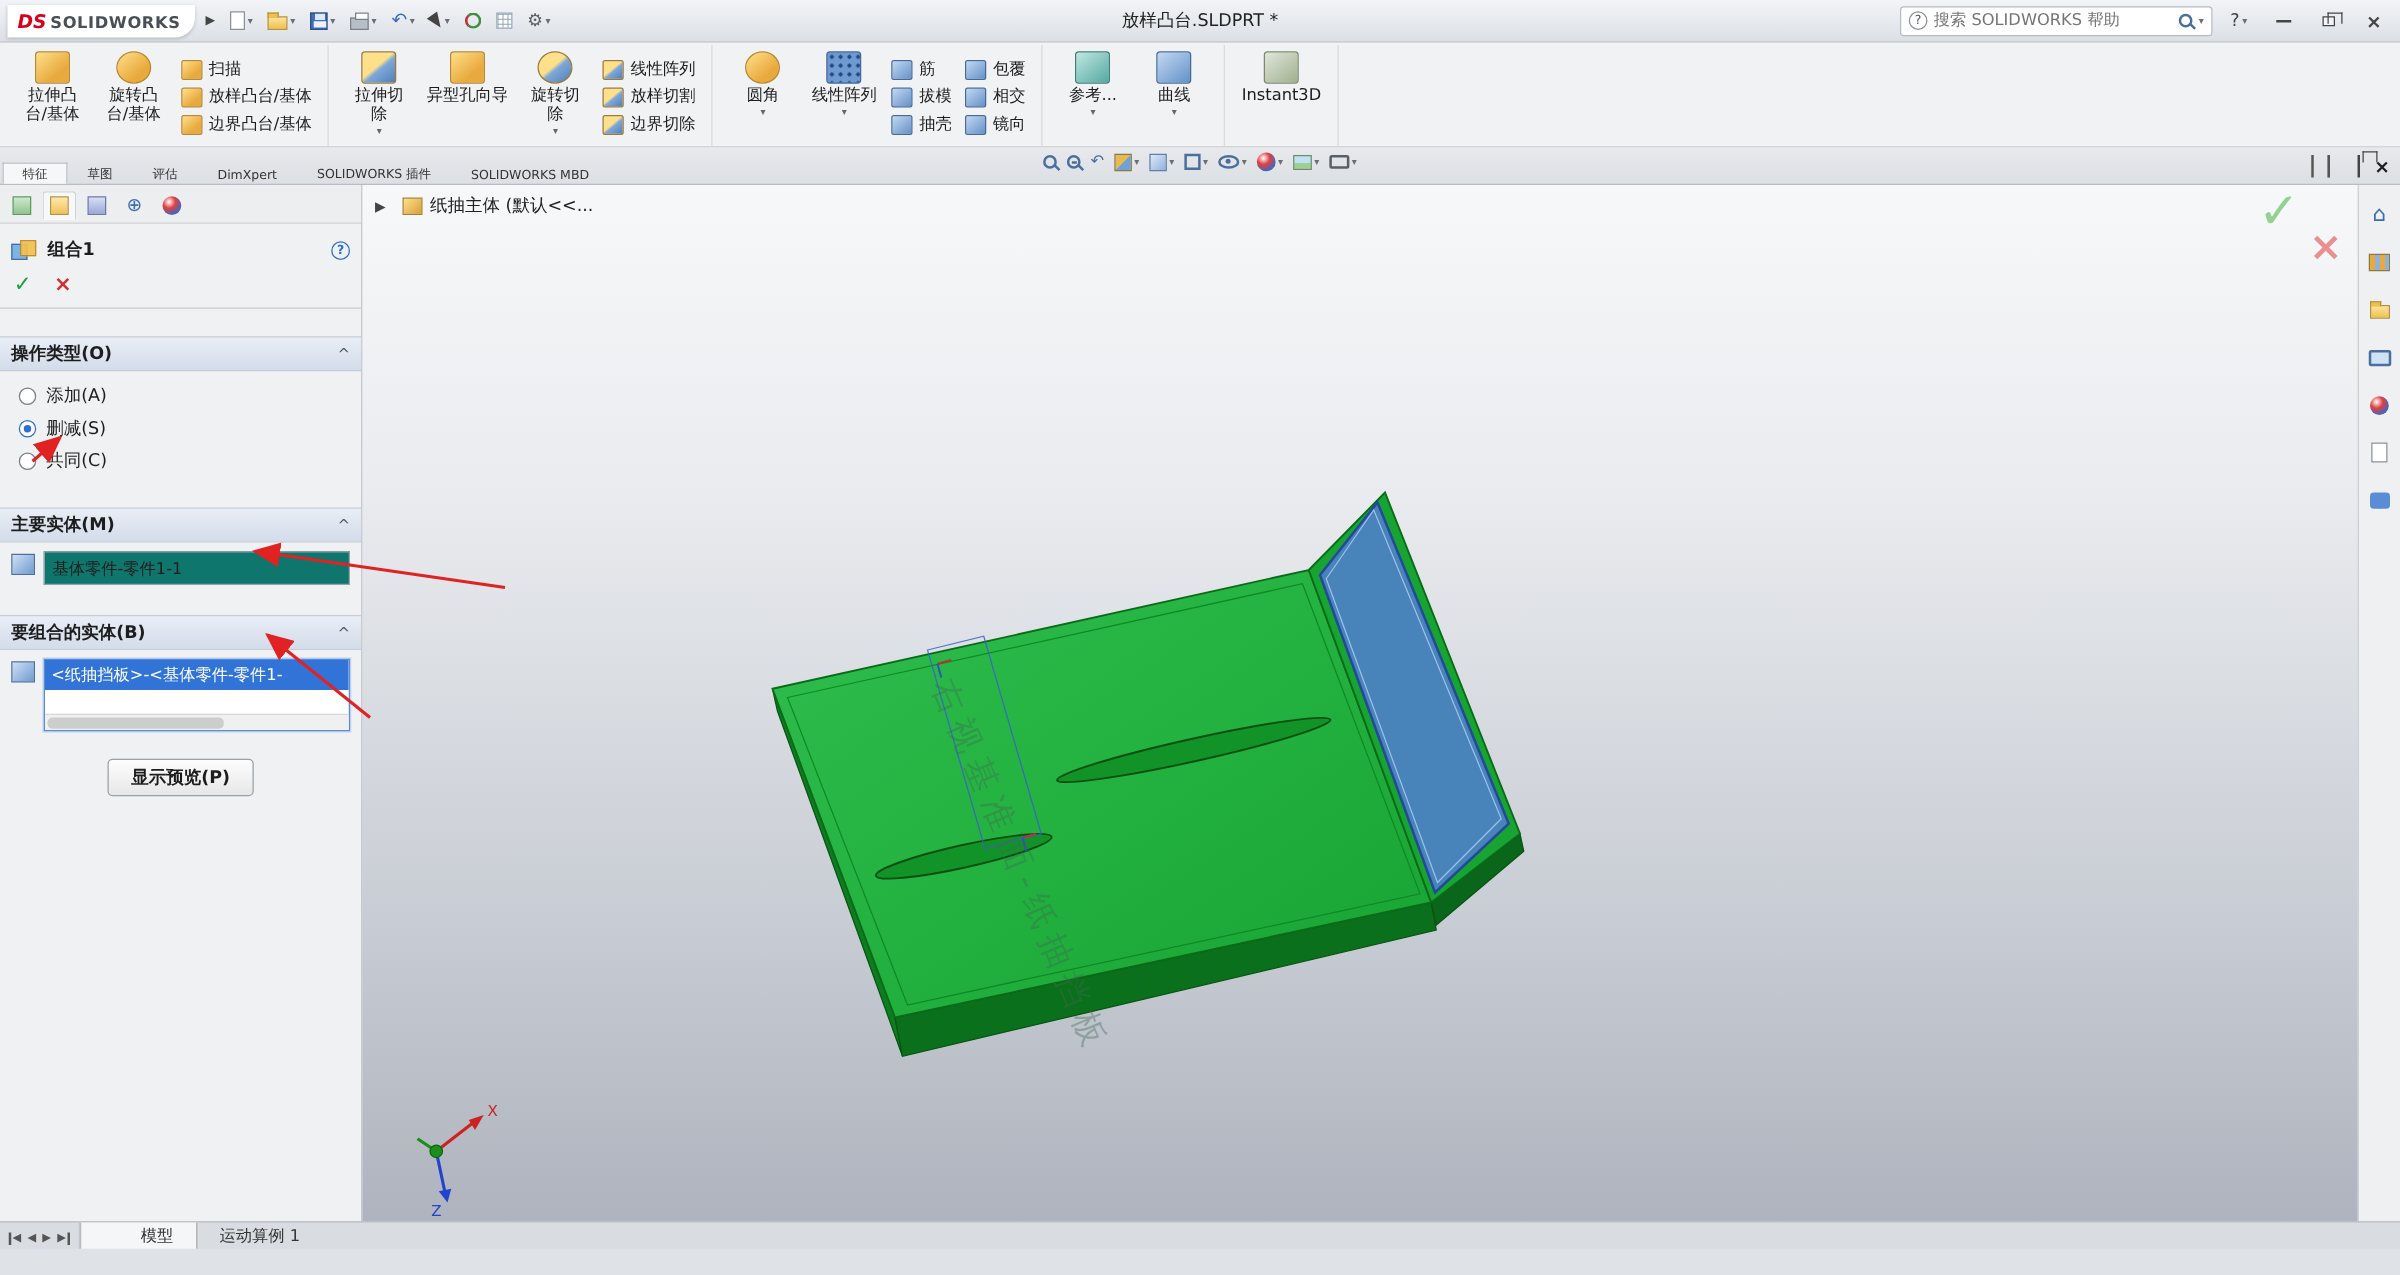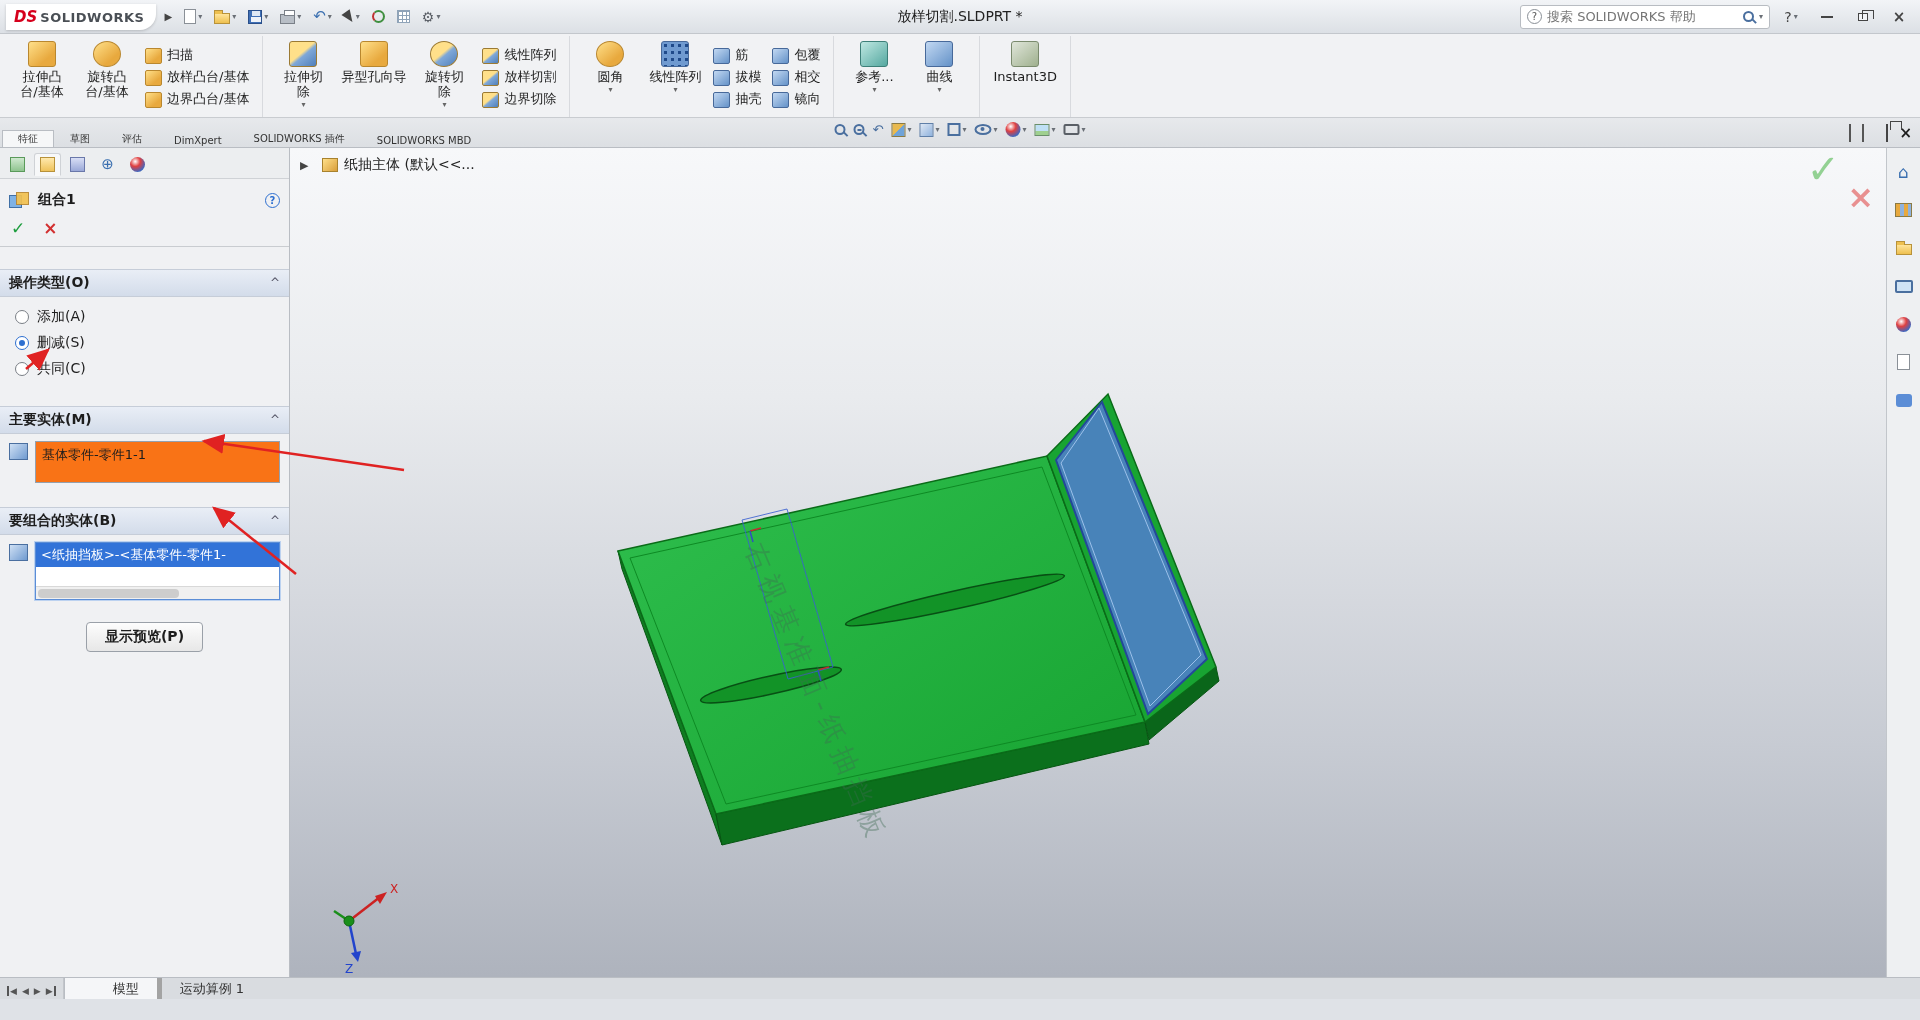--- a/index.html
+++ b/index.html
@@ -107,21 +107,21 @@
   .pm-sec:first-of-type { margin-top:26px; }
   .pm-sec-h { background:linear-gradient(#e9eef6,#d3dcea); border-top:1px solid #c6cdd8; border-bottom:1px solid #c6cdd8; padding:4px 9px; font-weight:bold; display:flex; align-items:center; font-size:14px; }
   .chev { margin-left:auto; color:#556; font-size:12px; font-weight:normal; }
   .pm-sec-b { padding:7px 9px 2px; }
   .radio-row { display:flex; align-items:center; gap:8px; padding:4px 6px; }
   .radio { width:14px; height:14px; border:1px solid #7a7f86; border-radius:50%; background:#fff; position:relative; flex:none; }
   .radio.sel { border-color:#2d6fd0; }
   .radio.sel::after { content:""; position:absolute; inset:3px; background:#2d6fd0; border-radius:50%; }
   .body-row { display:flex; gap:7px; align-items:flex-start; }
   .icon-body { width:19px; height:17px; background:linear-gradient(135deg,#cfe0f4,#6f9ad0); border:1px solid #4a6fa0; flex:none; margin-top:2px; }
-  .pm-field { flex:1; height:42px; background:#f97316; border:1px solid #94a0ae; font-size:13px; padding:4px 6px; white-space:nowrap; overflow:hidden; }
+  .pm-field { flex:1; height:27px; background:#0f766e; border:1px solid #94a0ae; font-size:13px; padding:4px 6px; white-space:nowrap; overflow:hidden; }
   .pm-list { flex:1; height:58px; background:#fff; border:1px solid #5b8dd6; box-shadow:0 0 0 1px #bcd2f0; display:flex; flex-direction:column; overflow:hidden; }
   .pm-item { background:#3273d8; color:#fff; font-size:13px; padding:3px 5px; white-space:nowrap; overflow:hidden; }
   .pm-hscroll { margin-top:auto; height:13px; background:#f0f0f0; border-top:1px solid #d8d8d8; position:relative; }
   .pm-hthumb { position:absolute; left:2px; top:2px; height:9px; width:58%; background:#cdcdcd; border-radius:4px; }
   .pm-preview { margin:20px auto 0; padding:5px 18px; background:linear-gradient(#fdfdfd,#e7e7e7); border:1px solid #9aa0a8; border-radius:4px; font-size:14px;font-weight:bold; }
 
   
   .viewport { flex:1; position:relative; background:linear-gradient(180deg,#f7f8fa 0%,#e9ebee 30%,#c7cbd3 72%,#aeb3bd 100%); overflow:hidden; }
   .vp-flyout { position:absolute; left:10px; top:11px; color:#444; font-size:11px; z-index:5; }
   .vp-crumb { position:absolute; left:32px; top:8px; display:flex; align-items:center; gap:6px; font-size:14px; color:#222; z-index:5; }
@@ -141,21 +141,21 @@
   .tp-chat { width:16px; height:13px; background:#5b8dd6; border-radius:3px; position:relative; }
   .tp-chat::after { content:""; position:absolute; left:3px; bottom:-4px; border:4px solid transparent; border-top-color:#5b8dd6; }
 
   
   .bottombar { height:22px; background:#d9dce0; border-top:1px solid #b9bdc3; display:flex; align-items:stretch; flex:none; }
   .bb-nav { display:flex; align-items:center; gap:5px; padding:0 7px; border-right:1px solid #c2c5ca; }
   .bb-nav .g { font-size:9px; color:#555; line-height:1; }
   .bar-l { border-left:2px solid #555; padding-left:1px; }
   .bar-r { border-right:2px solid #555; padding-right:1px; }
   .bb-tab { padding:2px 18px; font-size:13px; color:#333; display:flex; align-items:center; }
-  .bb-tab.active { background:#f5f6f8; border-left:1px solid #b9bdc3; border-right:5px solid #a3a3a3;padding-left:48px; }
+  .bb-tab.active { background:#f5f6f8; border-left:1px solid #b9bdc3; border-right:1px solid #a3a3a3;padding-left:48px; }
 
   
   .statusbar { height:21px; background:#eef0f2; border-top:1px solid #c9ccd0; display:flex; align-items:center; padding:0 9px; font-size:13px; color:#222; flex:none; }
   .sb-right { margin-left:auto; display:flex; align-items:center; gap:22px; }
   .sb-custom { display:flex; align-items:center; gap:4px; color:#555; }
   .sb-ball { width:15px; height:15px; border-radius:50%; background:radial-gradient(circle at 35% 30%,#fff,#e8b626 30%,#cf4a1f 60%,#2a6fbf 85%); }
 
   .annotations { position:absolute; inset:0; width:1920px; height:1020px; pointer-events:none; z-index:60; }
 </style>
 </head>
@@ -198,21 +198,21 @@
         <span class="i-rebuild"></span>
       </button>
     <button class="qt">
         <span class="i-grid"></span>
       </button>
     <button class="qt">
         <span class="i-gear">⚙</span>
         <span class="caret">▾</span>
       </button>
 
-    <div class="doc-title">放样切割.SLDPRT *</div>
+    <div class="doc-title">放样凸台.SLDPRT *</div>
 
     <div class="tb-right">
       <div class="searchbox">
         <span class="qcircle">?</span>
         <input placeholder="搜索 SOLIDWORKS 帮助" style="">
         <span class="icon-mag"></span>
         <span class="caret">▾</span>
       </div>
       <button class="win-btn">
           <span>?</span>

